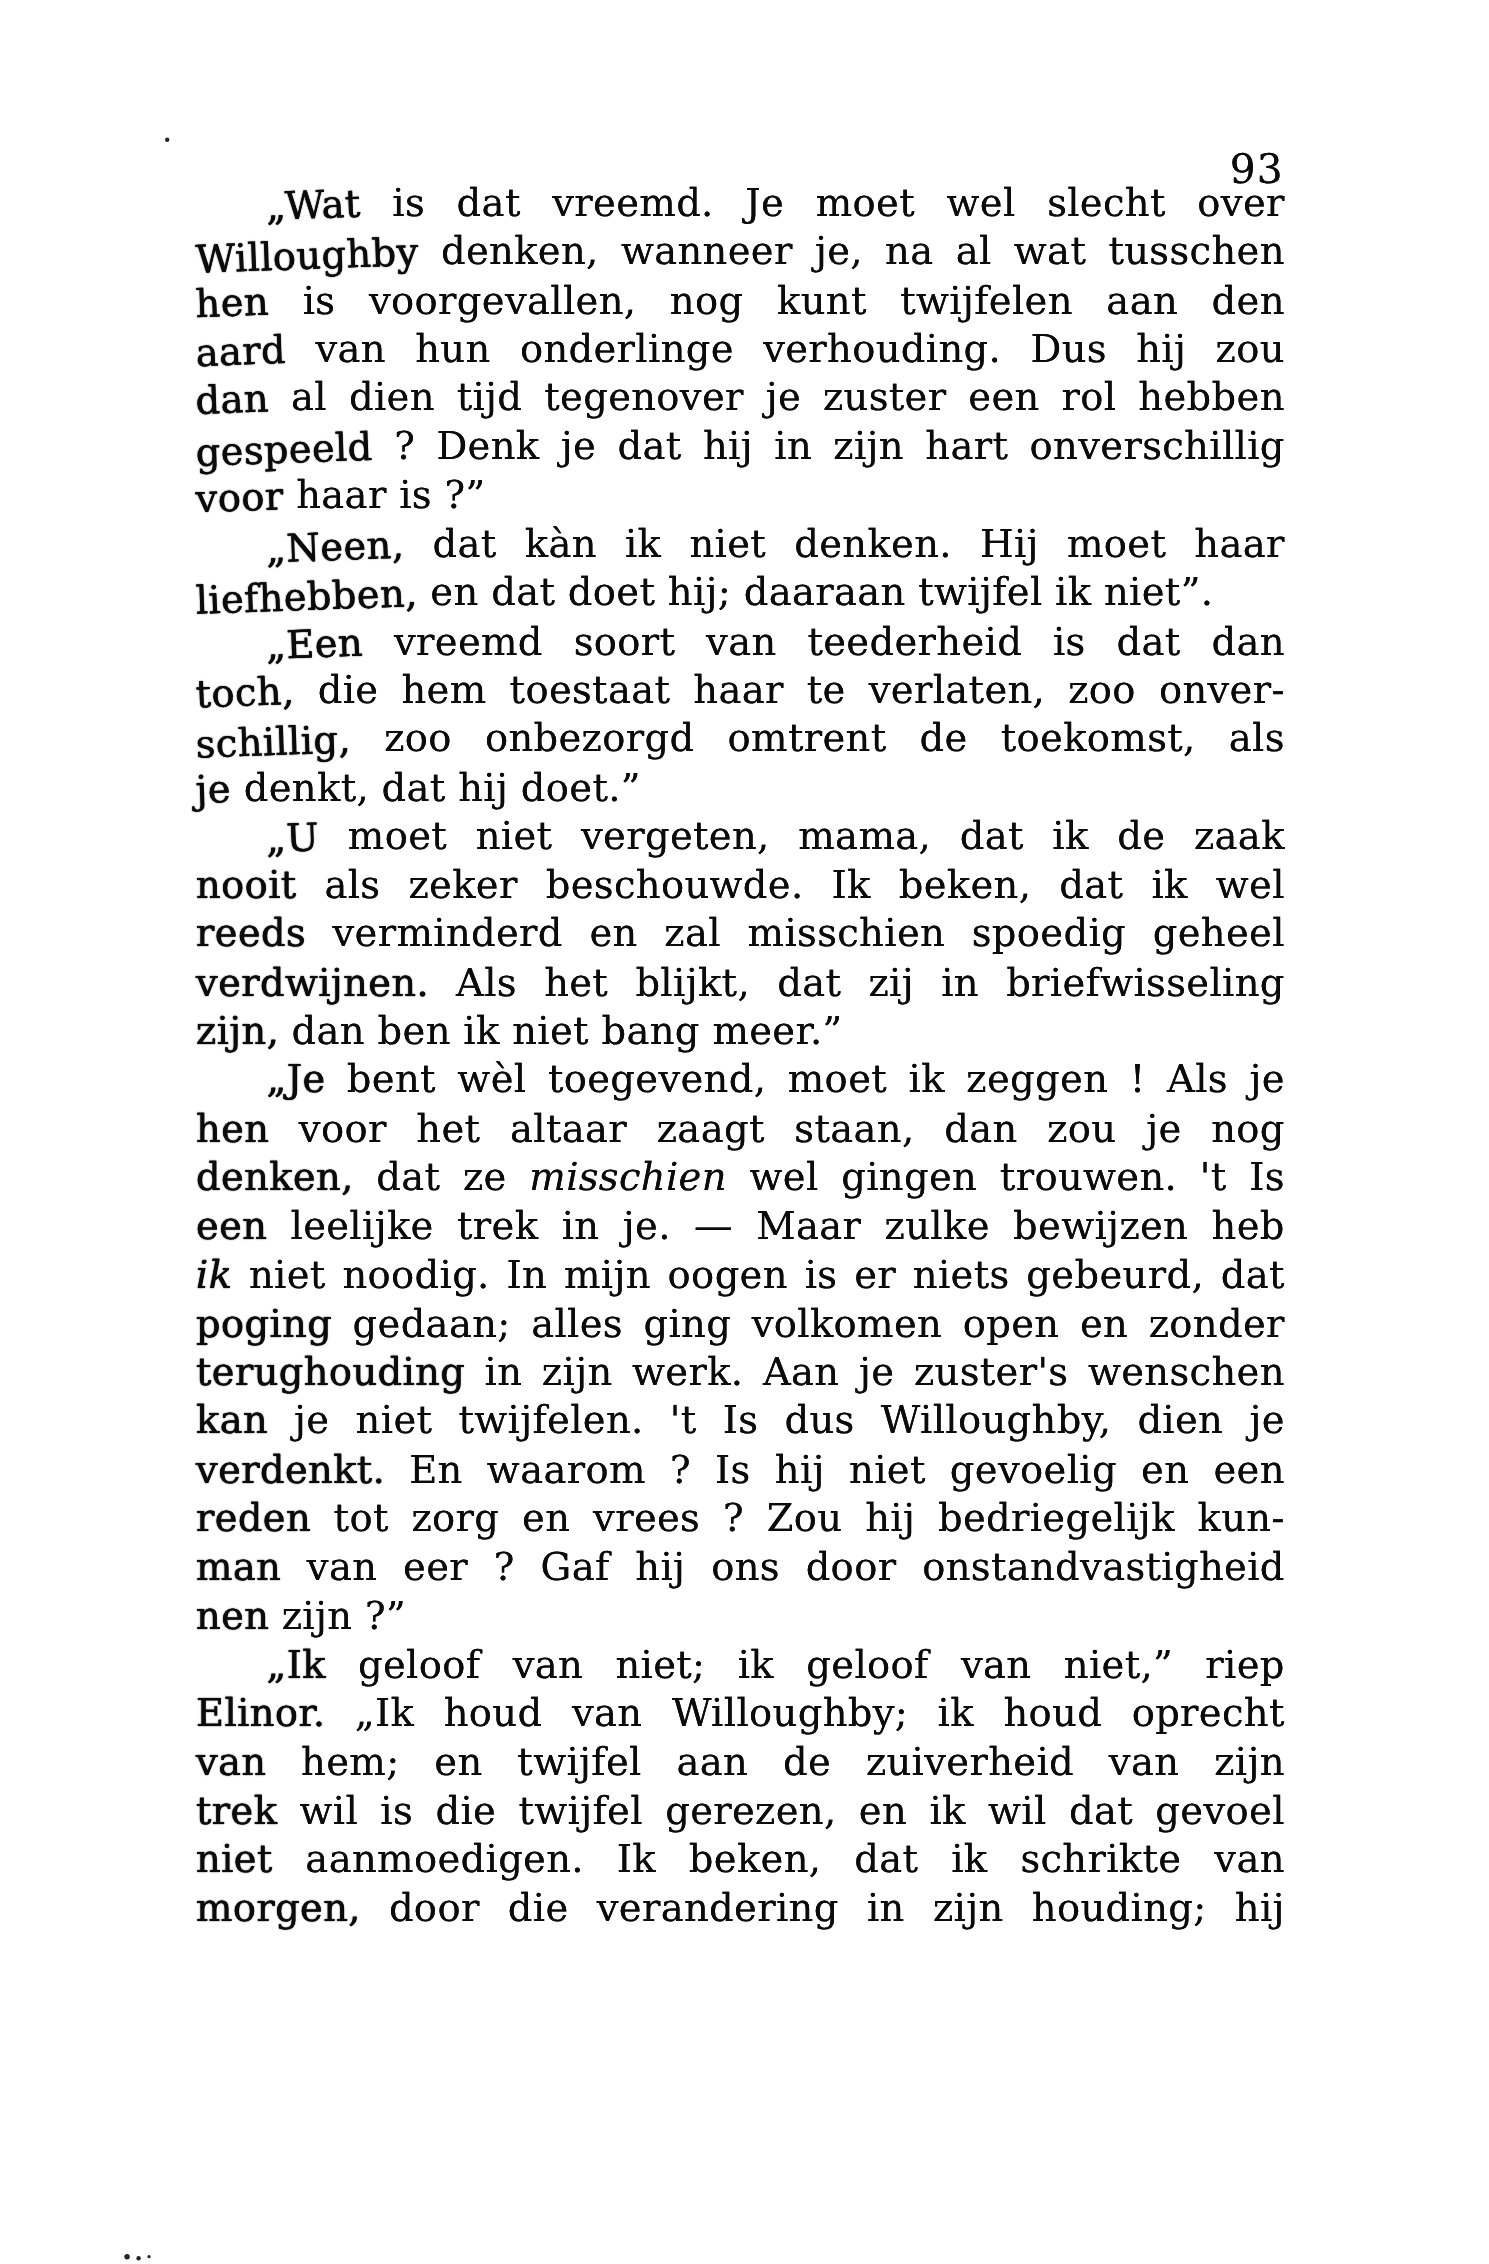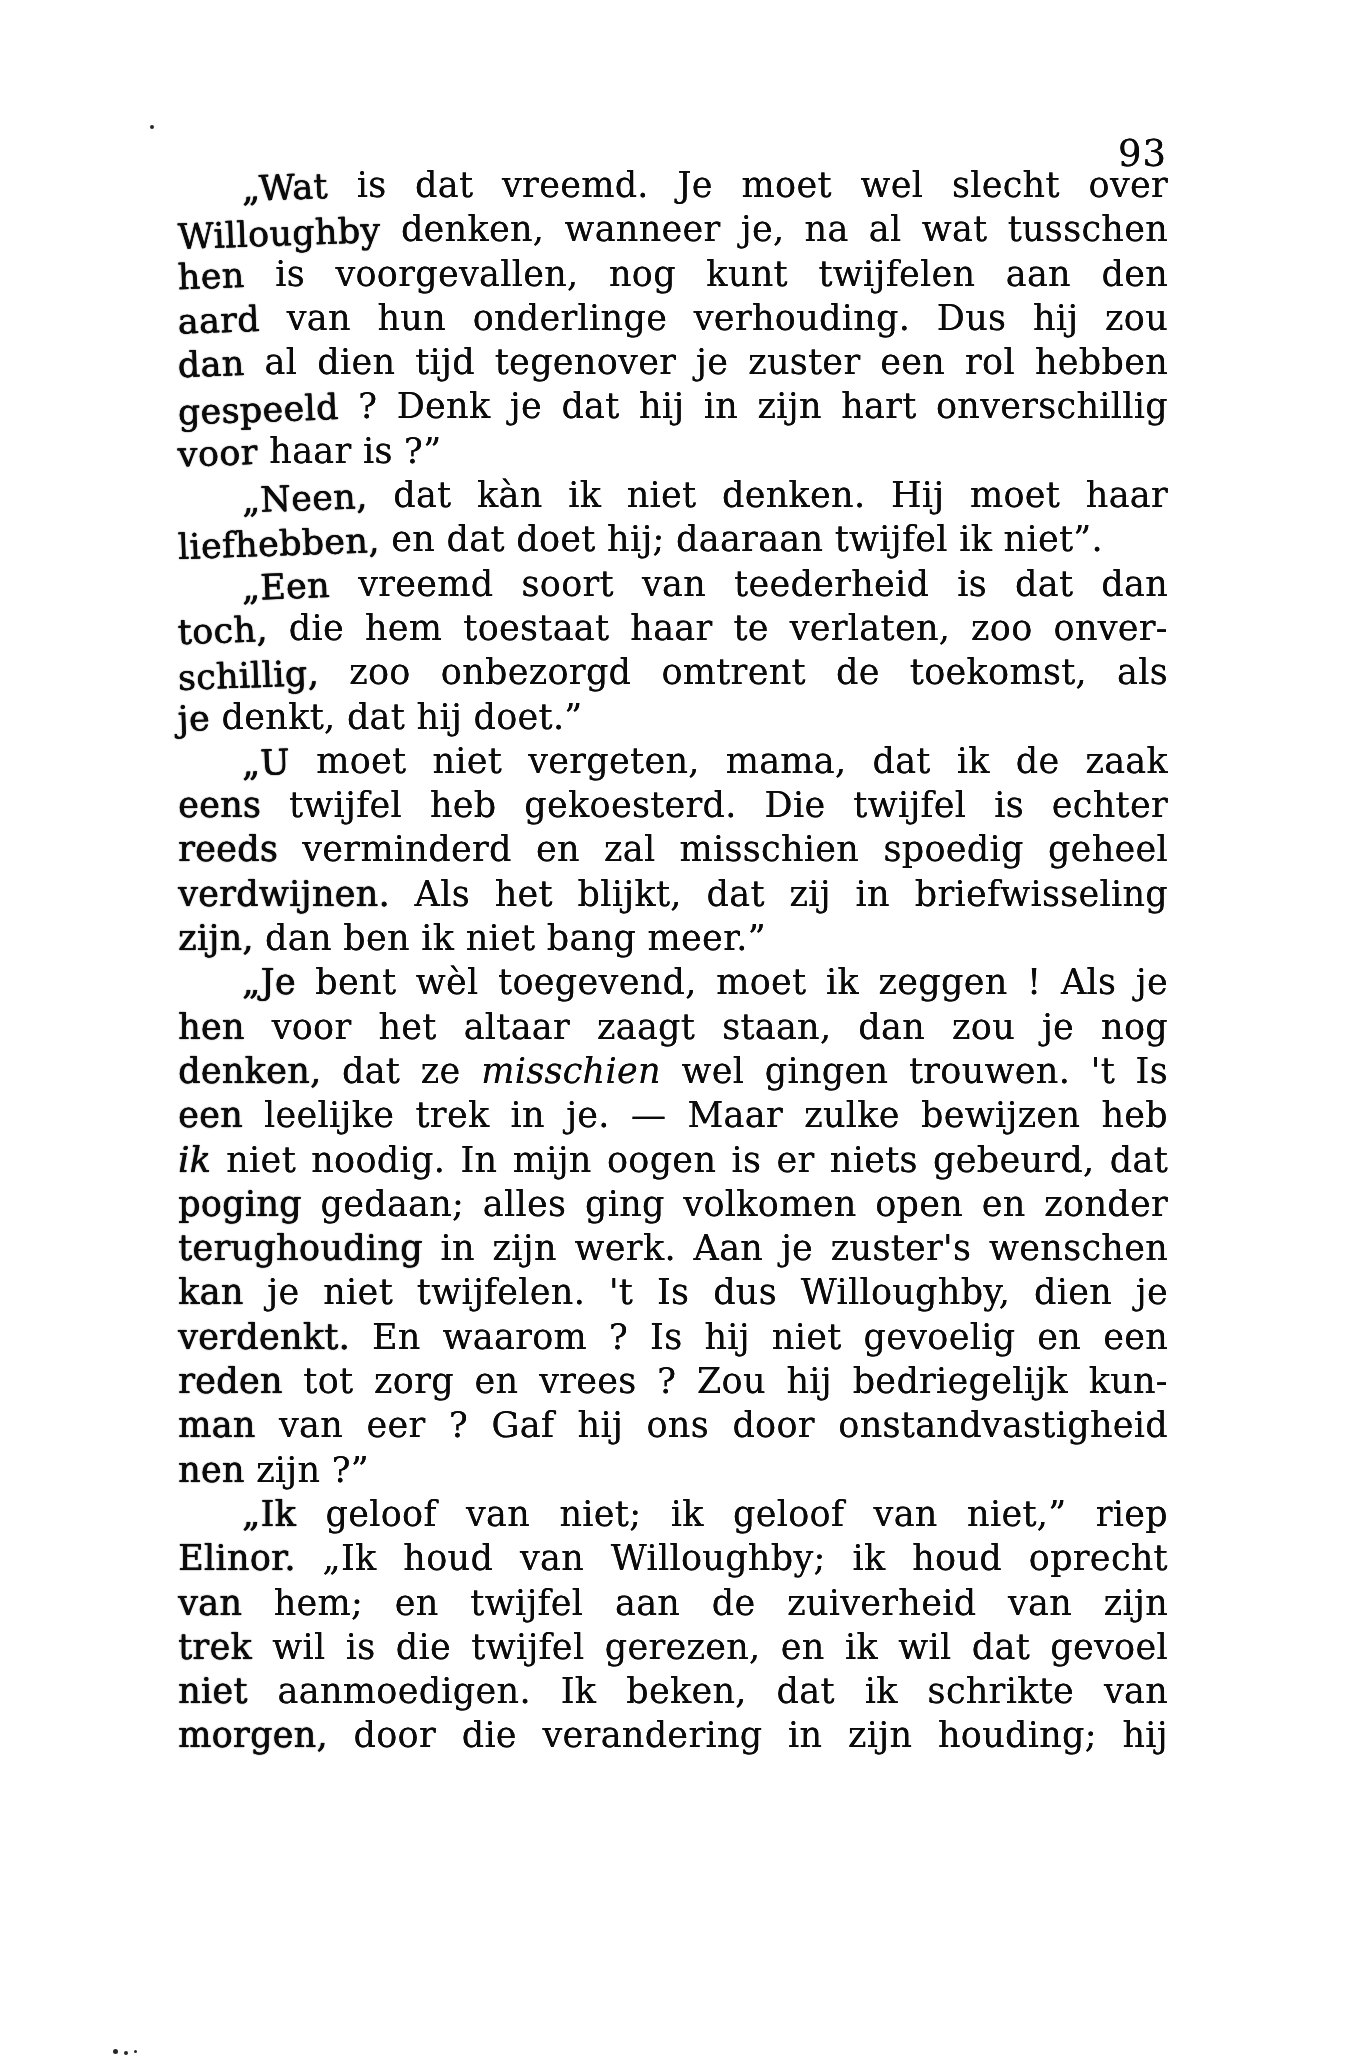--- a/index.html
+++ b/index.html
@@ -76,21 +76,21 @@
       <div class="line"><span class="gutter tilt">dan</span> al dien tijd tegenover je zuster een rol hebben</div>
       <div class="line"><span class="gutter tilt">gespeeld</span> ? Denk je dat hij in zijn hart onverschillig</div>
       <div class="line para-end"><span class="gutter tilt">voor</span> haar is ?”</div>
       <div class="line indent"><span class="gutter tilt">„Neen,</span> dat kàn ik niet denken. Hij moet haar</div>
       <div class="line para-end"><span class="gutter tilt">liefhebben,</span> en dat doet hij; daaraan twijfel ik niet”.</div>
       <div class="line indent"><span class="gutter tilt">„Een</span> vreemd soort van teederheid is dat dan</div>
       <div class="line"><span class="gutter tilt">toch,</span> die hem toestaat haar te verlaten, zoo onver-</div>
       <div class="line"><span class="gutter tilt">schillig,</span> zoo onbezorgd omtrent de toekomst, als</div>
       <div class="line para-end"><span class="gutter tilt">je</span> denkt, dat hij doet.”</div>
       <div class="line indent"><span class="gutter tilt">„U</span> moet niet vergeten, mama, dat ik de zaak</div>
-      <div class="line"><span class="gutter">eens</span> twijfel heb gekoesterd. Die twijfel is echter</div>
+      <div class="line"><span class="gutter">nooit</span> als zeker beschouwde. Ik beken, dat ik wel</div>
       <div class="line"><span class="gutter">reeds</span> verminderd en zal misschien spoedig geheel</div>
       <div class="line"><span class="gutter">verdwijnen.</span> Als het blijkt, dat zij in briefwisseling</div>
       <div class="line para-end"><span class="gutter">zijn,</span> dan ben ik niet bang meer.”</div>
       <div class="line indent"><span class="gutter">„Je</span> bent wèl toegevend, moet ik zeggen ! Als je</div>
       <div class="line"><span class="gutter">hen</span> voor het altaar zaagt staan, dan zou je nog</div>
       <div class="line"><span class="gutter">denken,</span> dat ze <i>misschien</i> wel gingen trouwen. 't Is</div>
       <div class="line"><span class="gutter">een</span> leelijke trek in je. — Maar zulke bewijzen heb</div>
       <div class="line"><i class="gutter">ik</i> niet noodig. In mijn oogen is er niets gebeurd, dat</div>
       <div class="line"><span class="gutter">poging</span> gedaan; alles ging volkomen open en zonder</div>
       <div class="line"><span class="gutter">terughouding</span> in zijn werk. Aan je zuster's wenschen</div>

